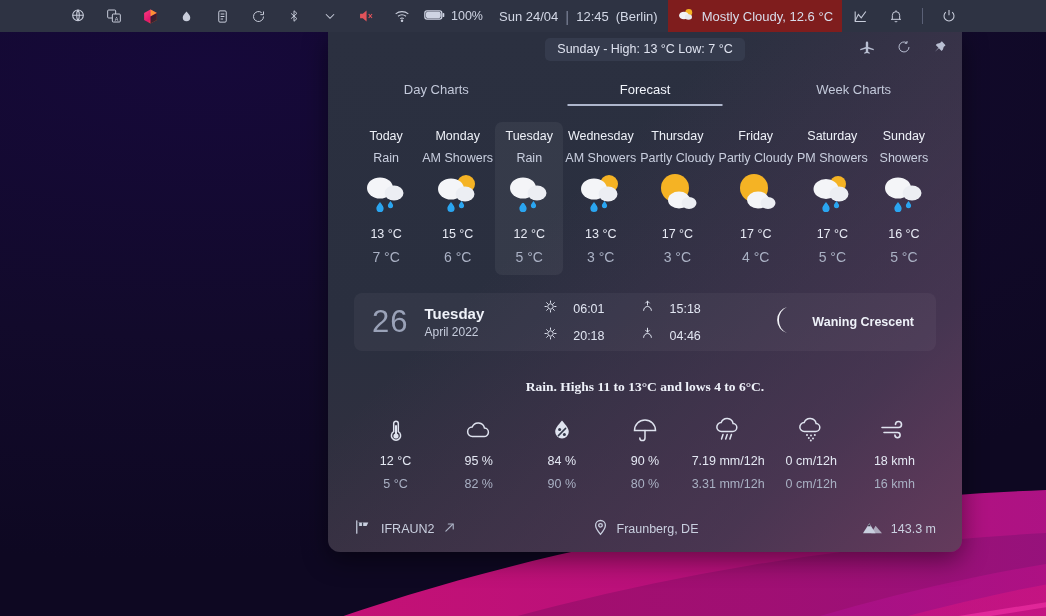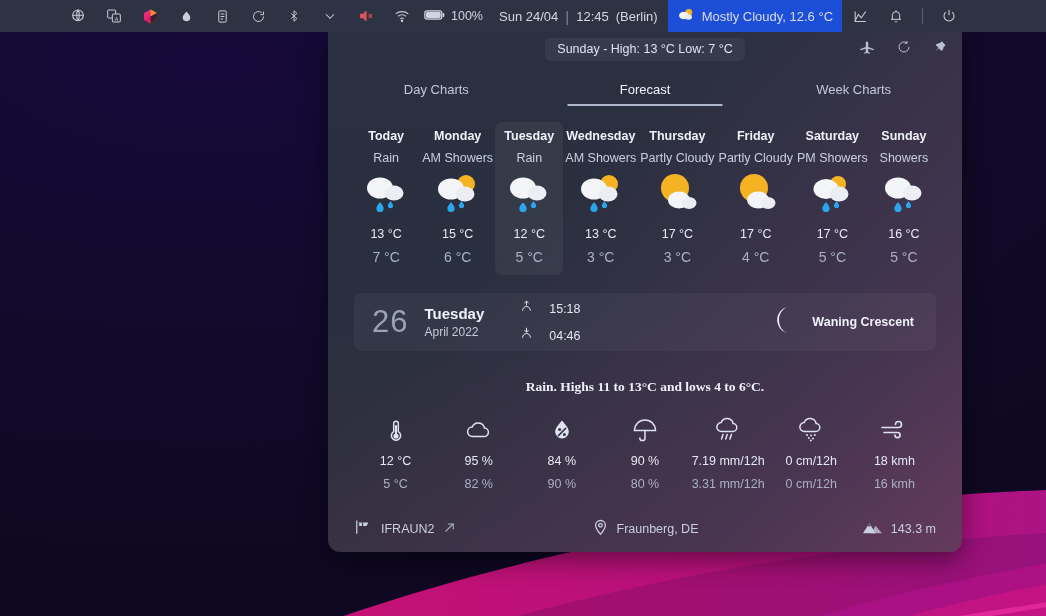--- a/index.html
+++ b/index.html
@@ -79,21 +79,21 @@
   .tb-icon svg { display: block; }
   .tb-battery { display:flex; align-items:center; gap:5px; padding:0 6px 0 4px; }
   .tb-clock {
     display: flex; align-items: center; gap: 7px;
     padding: 0 10px; font-size: 13px; color: #d3d8e6; white-space: nowrap;
   }
   .tb-divider { color: #7b8296; font-size: 15px; }
   .tb-weather {
     display: flex; align-items: center; gap: 7px;
     height: 32px; padding: 0 9px;
-    background: #1d4ed8;
+    background: #7f1d1d;
     font-size: 13px; color: #d8dcea; white-space: nowrap;
   }
   .tb-sep { width:1px; height:16px; background:#5a6076; margin:0 8px; }
 
   
   #panel {
     position: absolute;
     left: 328px; top: 32px;
     width: 634px; height: 520px;
     border-radius: 0 0 12px 12px;
@@ -155,21 +155,21 @@
     margin-top: 16px;
     padding: 0 24px;
   }
   .fc-day {
     flex: 1;
     display: flex; flex-direction: column; align-items: center;
     padding: 7px 2px 10px;
     border-radius: 7px;
   }
   .fc-day.sel { background: rgba(255,255,255,0.055); }
-  .fc-name { font-size: 12.5px; font-weight: bold; color: #eef1f8; }
+  .fc-name { font-size: 12.5px; font-weight: normal; color: #eef1f8; }
   .fc-cond { font-size: 12.5px; color: #c9cfdf; margin-top: 8px; white-space: nowrap; }
   .fc-icon { height: 52px; display:flex; align-items:center; justify-content:center; margin-top: 4px; }
   .fc-hi { font-size: 12.5px; color: #e7eaf4; margin-top: 6px; }
   .fc-lo { font-size: 14px; color: #aab1c4; margin-top: 8px; }
 
   
   .datebar {
     margin: 18px 26px 0;
     height: 58px;
     border-radius: 8px;
@@ -526,20 +526,37 @@
     </div>
   </div>
 
   <div class="datebar">
     <div class="db-num">26</div>
     <div class="db-names">
       <div class="db-weekday">Tuesday</div>
       <div class="db-month">April 2022</div>
     </div>
 
+    <div class="db-suncol">
+      <span>
+        <svg width="17" height="17" viewBox="0 0 24 24" fill="none" stroke="#dfe3ef" stroke-width="1.4">
+          <circle cx="12" cy="12" r="3.8"></circle>
+          <path d="M12 4.2v2M12 17.8v2M4.2 12h2M17.8 12h2M6.6 6.6l1.4 1.4M16 16l1.4 1.4M17.4 6.6 16 8M8 16l-1.4 1.4" stroke-linecap="round"></path>
+        </svg>
+      </span>
+      <span class="db-time">06:01</span>
+
+      <span>
+        <svg width="17" height="17" viewBox="0 0 24 24" fill="none" stroke="#dfe3ef" stroke-width="1.4">
+          <circle cx="12" cy="12" r="3.8"></circle>
+          <path d="M12 4.2v2M12 17.8v2M4.2 12h2M17.8 12h2M6.6 6.6l1.4 1.4M16 16l1.4 1.4M17.4 6.6 16 8M8 16l-1.4 1.4" stroke-linecap="round"></path>
+        </svg>
+      </span>
+      <span class="db-time">20:18</span>
+    </div>
 
     <div class="db-mooncol">
       <span>
         <svg width="17" height="17" viewBox="0 0 24 24" fill="none" stroke="#dfe3ef" stroke-width="1.4" stroke-linecap="round">
           <path d="M6.5 17.5c0-3 2.5-5.5 5.5-5.5s5.5 2.5 5.5 5.5"></path>
           <path d="M12 10V4.5"></path>
             <path d="M9.4 7 12 4.4 14.6 7"></path>
         </svg>
       </span>
       <span class="db-time">15:18</span>

